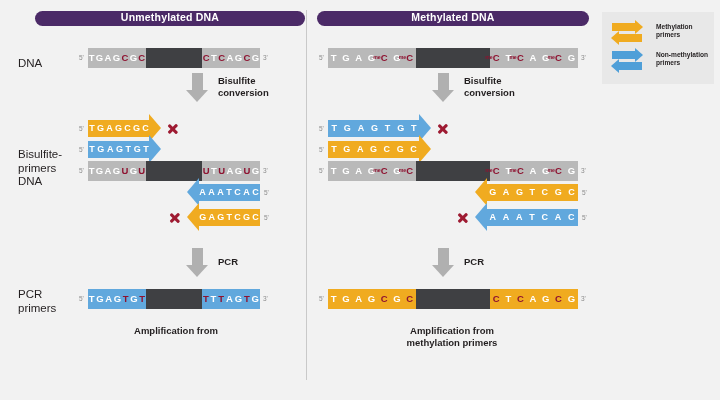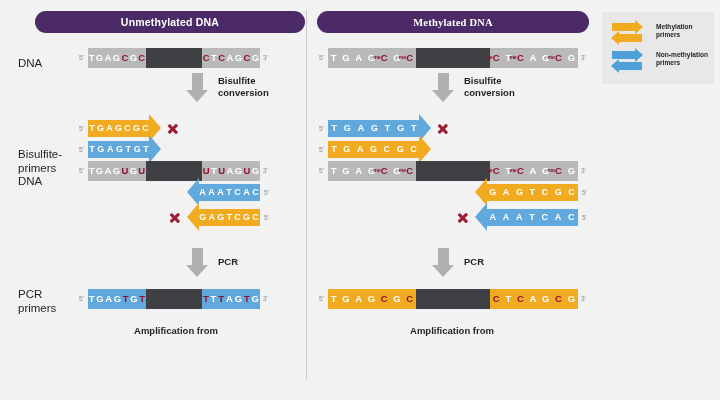--- a/index.html
+++ b/index.html
@@ -7,27 +7,27 @@
     width:720px;height:400px;
     background:#f2f2f2;
     font-family:"Liberation Sans",sans-serif;
     position:relative;overflow:hidden;
     -webkit-font-smoothing:antialiased;
   }
   .stage{position:absolute;inset:0;}
 
   
   .panel-header{
-    position:absolute;height:22px;background:#4b2a67;
+    position:absolute;height:15px;background:#4b2a67;
     border-radius:11px;
-    display:flex;align-items:center;justify-content:center;
+    display:flex;justify-content:center;
     color:#ffffff;font-size:10.5px;font-weight:bold;letter-spacing:.2px;
   }
   #hdr-left{left:35px;top:11px;width:270px;}
-  #hdr-right{left:317px;top:11px;width:272px;font-family:Liberation Serif, serif;}
+  #hdr-right{left:317px;top:11px;width:272px;}
 
   
   .divider{position:absolute;left:306px;top:10px;width:1px;height:370px;
            background:#c9c9c9;}
 
   
   .row-label{
     position:absolute;color:#231f20;font-size:11.5px;line-height:13.5px;
     font-weight:400;
   }
@@ -438,20 +438,21 @@
           <span class="b">T</span>
           <span class="b hl">C</span>
           <span class="b">A</span>
           <span class="b">G</span>
           <span class="b hl">C</span>
           <span class="b">G</span>
         </div>
       </div>
       <div class="caption" style="left: 362px; top: 325px; width: 180px;">
         <div>Amplification from</div>
+        <div>methylation primers</div>
       </div>
     </div>
 
   <div class="legend">
     <div class="legend-row" id="legend-row-0">
       <div class="legend-icon lg-gold">
         <div class="ar top">
             <div class="bar"></div>
             <div class="pt"></div>
           </div>

